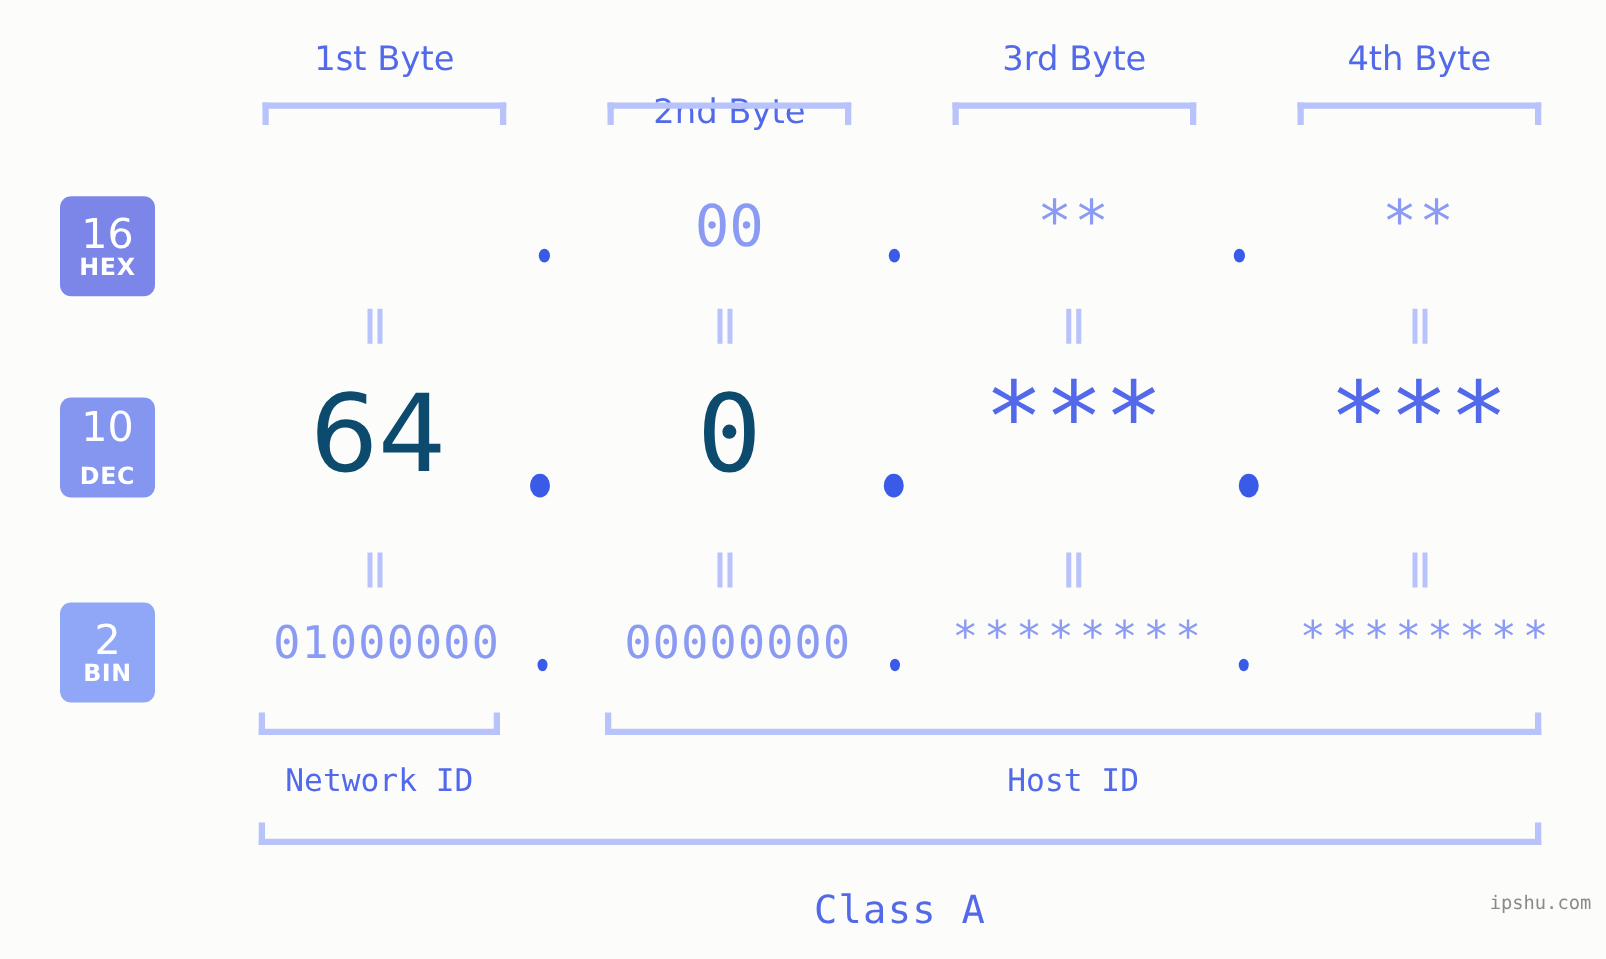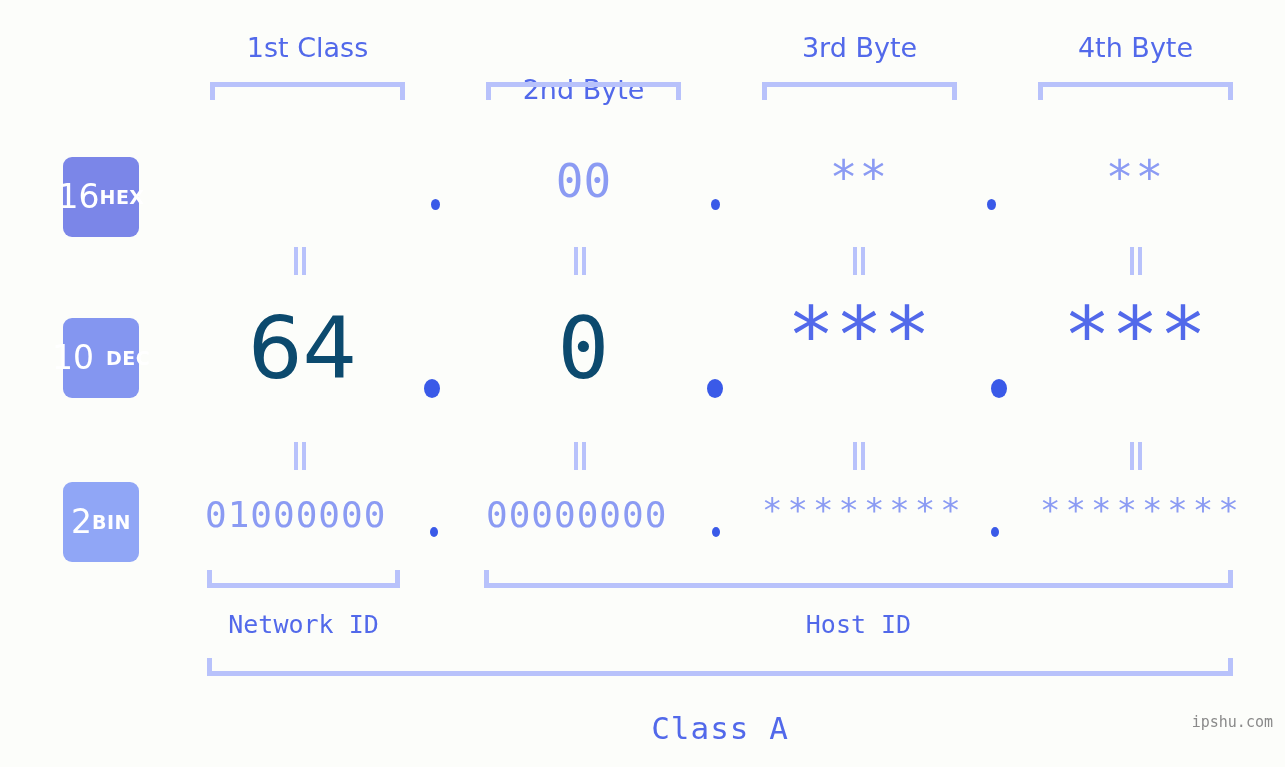--- a/index.html
+++ b/index.html
@@ -48,27 +48,27 @@
     border-left: 5px solid #b8c2fb;
     border-right: 5px solid #b8c2fb;
     border-top: none;
     height: 18px;
     box-sizing: border-box;
   }
 
   
   .badge {
     position: absolute;
-    left: 63px;
+    left: 48px;
     width: 76px;
     height: 80px;
     border-radius: 9px;
     color: #ffffff;
     display: flex;
-    flex-direction: row;
+    flex-direction: column;
     align-items: center;
     justify-content: center;
     line-height: 1;
   }
   .badge .num {
     font-size: 33px;
     font-family: "DejaVu Sans", sans-serif;
     font-weight: 400;
     margin-bottom: 2px;
   }
@@ -124,21 +124,21 @@
     white-space: nowrap;
     line-height: 1;
     letter-spacing: 1px;
   }
   .bin-val {
     position: absolute;
     top: 497px;
     font-family: "DejaVu Sans Mono", monospace;
     font-size: 36px;
     color: #8b9bf3;
-    text-align: left;
+    text-align: right;
     white-space: nowrap;
     line-height: 1;
     letter-spacing: 1px;
   }
   .bin-star {
     position: absolute;
     top: 493px;
     font-family: "DejaVu Sans Mono", monospace;
     font-size: 34px;
     color: #8b9bf3;
@@ -204,21 +204,21 @@
     font-size: 15px;
     color: #8a8a8a;
     white-space: nowrap;
   }
 </style>
 </head>
 <body>
 
 <div class="stage">
 
-  <div class="byte-label" style="left:210px; width:195px;">1st Class</div>
+  <div class="byte-label" style="left:210px; width:195px;">1st Byte</div>
   <div class="byte-label" style="left:486px; width:195px;margin-top:42px;">2nd Byte</div>
   <div class="byte-label" style="left:762px; width:195px;">3rd Byte</div>
   <div class="byte-label" style="left:1038px; width:195px;">4th Byte</div>
 
   <div class="bracket-down" style="left:210px; top:82px; width:195px;"></div>
   <div class="bracket-down" style="left:486px; top:82px; width:195px;"></div>
   <div class="bracket-down" style="left:762px; top:82px; width:195px;"></div>
   <div class="bracket-down" style="left:1038px; top:82px; width:195px;"></div>
 
   <div class="badge" style="top:157px; background:#7b86e8;">

